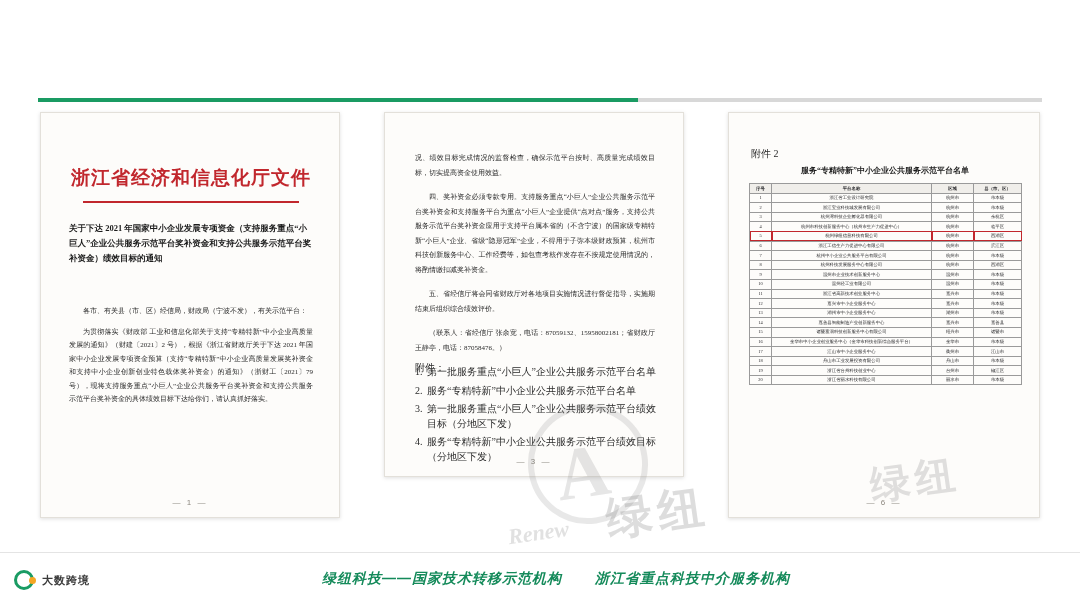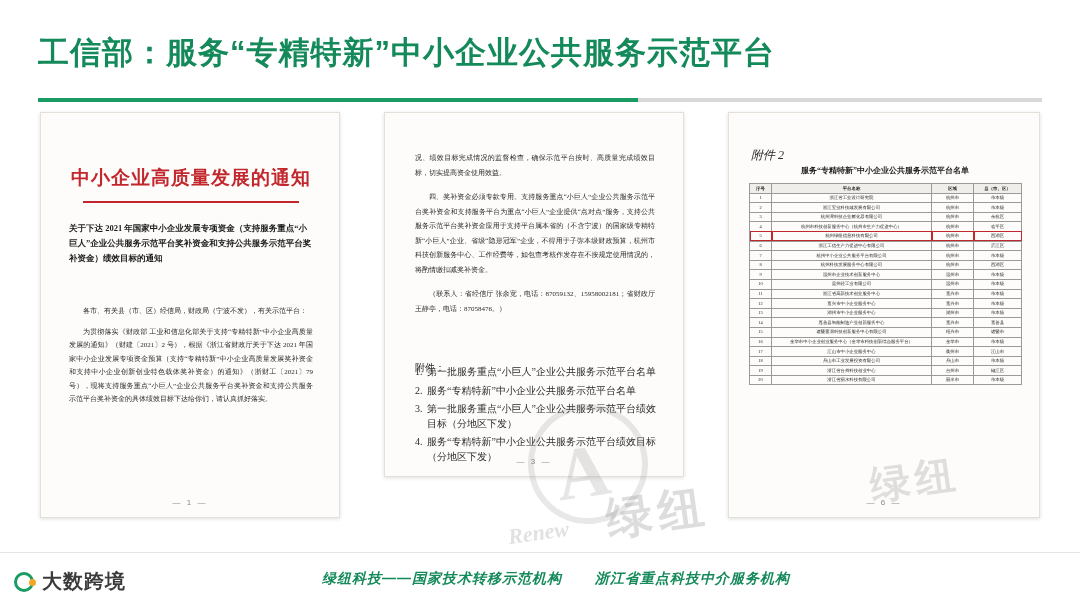--- a/index.html
+++ b/index.html
@@ -91,21 +91,21 @@
     position:absolute; left:30px; top:248px; width:244px;
     font-family:"Liberation Serif", serif;
     font-size:10px; color:#2a2a2a; line-height:14.5px;
   }
   .p2-list .li { margin-bottom:4px; padding-left:12px; position:relative; }
   .p2-list .li .n { position:absolute; left:0; top:0; }
 
   
   .p3-attach {
     position:absolute; left:22px; top:34px;
-    font-family:"Liberation Serif", serif; font-size:12px; color:#2a2a2a;font-style:italic;
+    font-family:"Liberation Serif", serif; font-size:10px; color:#2a2a2a;
   }
   .p3-title {
     position:absolute; left:18px; top:52px; width:276px;
     text-align:center;
     font-family:"Liberation Serif", serif;
     font-size:8px; font-weight:bold; color:#1c1c1c;
     white-space:nowrap;
   }
   table.p3-table {
     position:absolute; left:20px; top:70px; width:272px;
@@ -183,57 +183,57 @@
   }
   .logo-mark .ring {
     position:absolute; left:0; top:2px; width:20px; height:20px;
     border:3px solid #1a9b63; border-radius:50%;
   }
   .logo-mark .dot {
     position:absolute; left:15px; top:9px; width:7px; height:7px;
     background:#f5a623; border-radius:50%;
   }
   .logo-text {
-    font-size:20px; font-weight:bold; color:#3b3b3b; letter-spacing:1px;
+    font-size:11px; font-weight:bold; color:#3b3b3b; letter-spacing:1px;
   }
   .footer-center {
     position:absolute; left:0; top:18px; width:1080px;
     text-align:center;
     font-size:14px; font-weight:bold; font-style:italic;
     color:#148a5a; letter-spacing:1px;padding-left:32px;
   }
   .footer-center span { margin:0 14px; }
 </style>
 </head>
 <body>
 
 <div class="header">
-  <div class="header-title">工信部：服务“专精特新”中小企业公共服务示范平台</div>
   <div class="rule-wrap">
     <div class="rule-accent"></div>
   </div>
 </div>
 
 <div class="pages">
 
   <div class="page page-1">
-    <div class="p1-title">中小企业高质量发展的通知</div>
+    <div class="p1-title">浙江省经济和信息化厅文件</div>
     <div class="p1-divider"></div>
     <div class="p1-doc-title">关于下达 2021 年国家中小企业发展专项资金（支持服务重点“小巨人”企业公共服务示范平台奖补资金和支持公共服务示范平台奖补资金）绩效目标的通知</div>
     <div class="p1-body">
       <p>各市、有关县（市、区）经信局，财政局（宁波不发），有关示范平台：</p>
       <p>为贯彻落实《财政部 工业和信息化部关于支持“专精特新”中小企业高质量发展的通知》（财建〔2021〕2 号），根据《浙江省财政厅关于下达 2021 年国家中小企业发展专项资金预算（支持“专精特新”中小企业高质量发展奖补资金和支持中小企业创新创业特色载体奖补资金）的通知》（浙财工〔2021〕79 号），现将支持服务重点“小巨人”企业公共服务平台奖补资金和支持公共服务示范平台奖补资金的具体绩效目标下达给你们，请认真抓好落实。</p>
     </div>
     <div class="page-num">— 1 —</div>
   </div>
 
   <div class="page page-2">
     <div class="p2-body">
       <p class="noind">况、绩效目标完成情况的监督检查，确保示范平台按时、高质量完成绩效目标，切实提高资金使用效益。</p>
       <p>四、奖补资金必须专款专用。支持服务重点“小巨人”企业公共服务示范平台奖补资金和支持服务平台为重点“小巨人”企业提供“点对点”服务，支持公共服务示范平台奖补资金应用于支持平台属本省的（不含宁波）的国家级专精特新“小巨人”企业、省级“隐形冠军”企业，不得用于子弥本级财政预算，杭州市科技创新服务中心、工作经费等，如包查考核作发存在不按规定使用情况的，将酌情缴扣减奖补资金。</p>
+      <p>五、省经信厅将会同省财政厅对各地项目实施情况进行督促指导，实施期结束后组织综合绩效评价。</p>
       <p>（联系人：省经信厅 张余宽，电话：87059132、15958002181；省财政厅 王静亭，电话：87058476。）</p>
     </div>
     <div class="p2-list">
       <div class="li">
         <span class="n">附件：</span>
       </div>
       <div class="li">
         <span class="n">1.</span>
         <span>第一批服务重点“小巨人”企业公共服务示范平台名单</span>
       </div>

